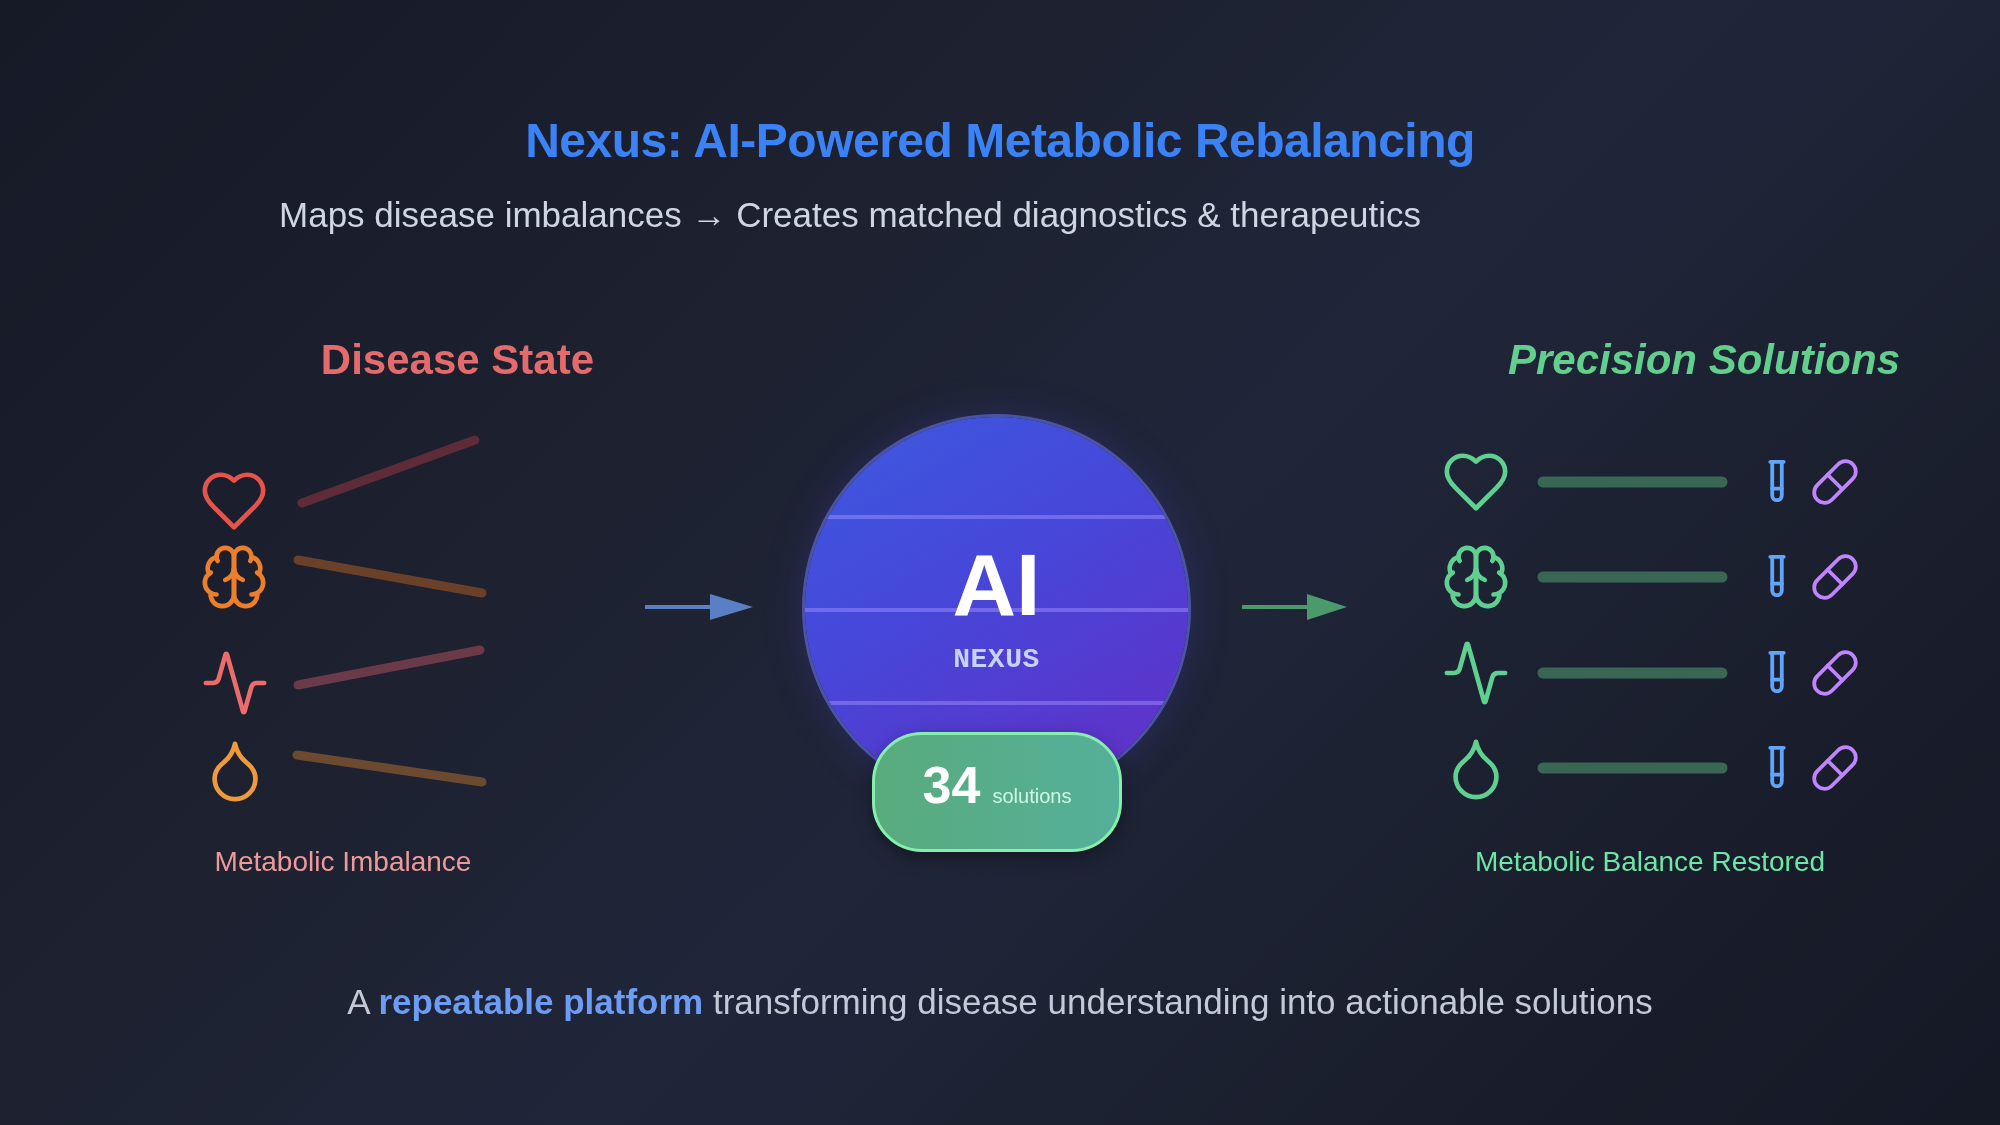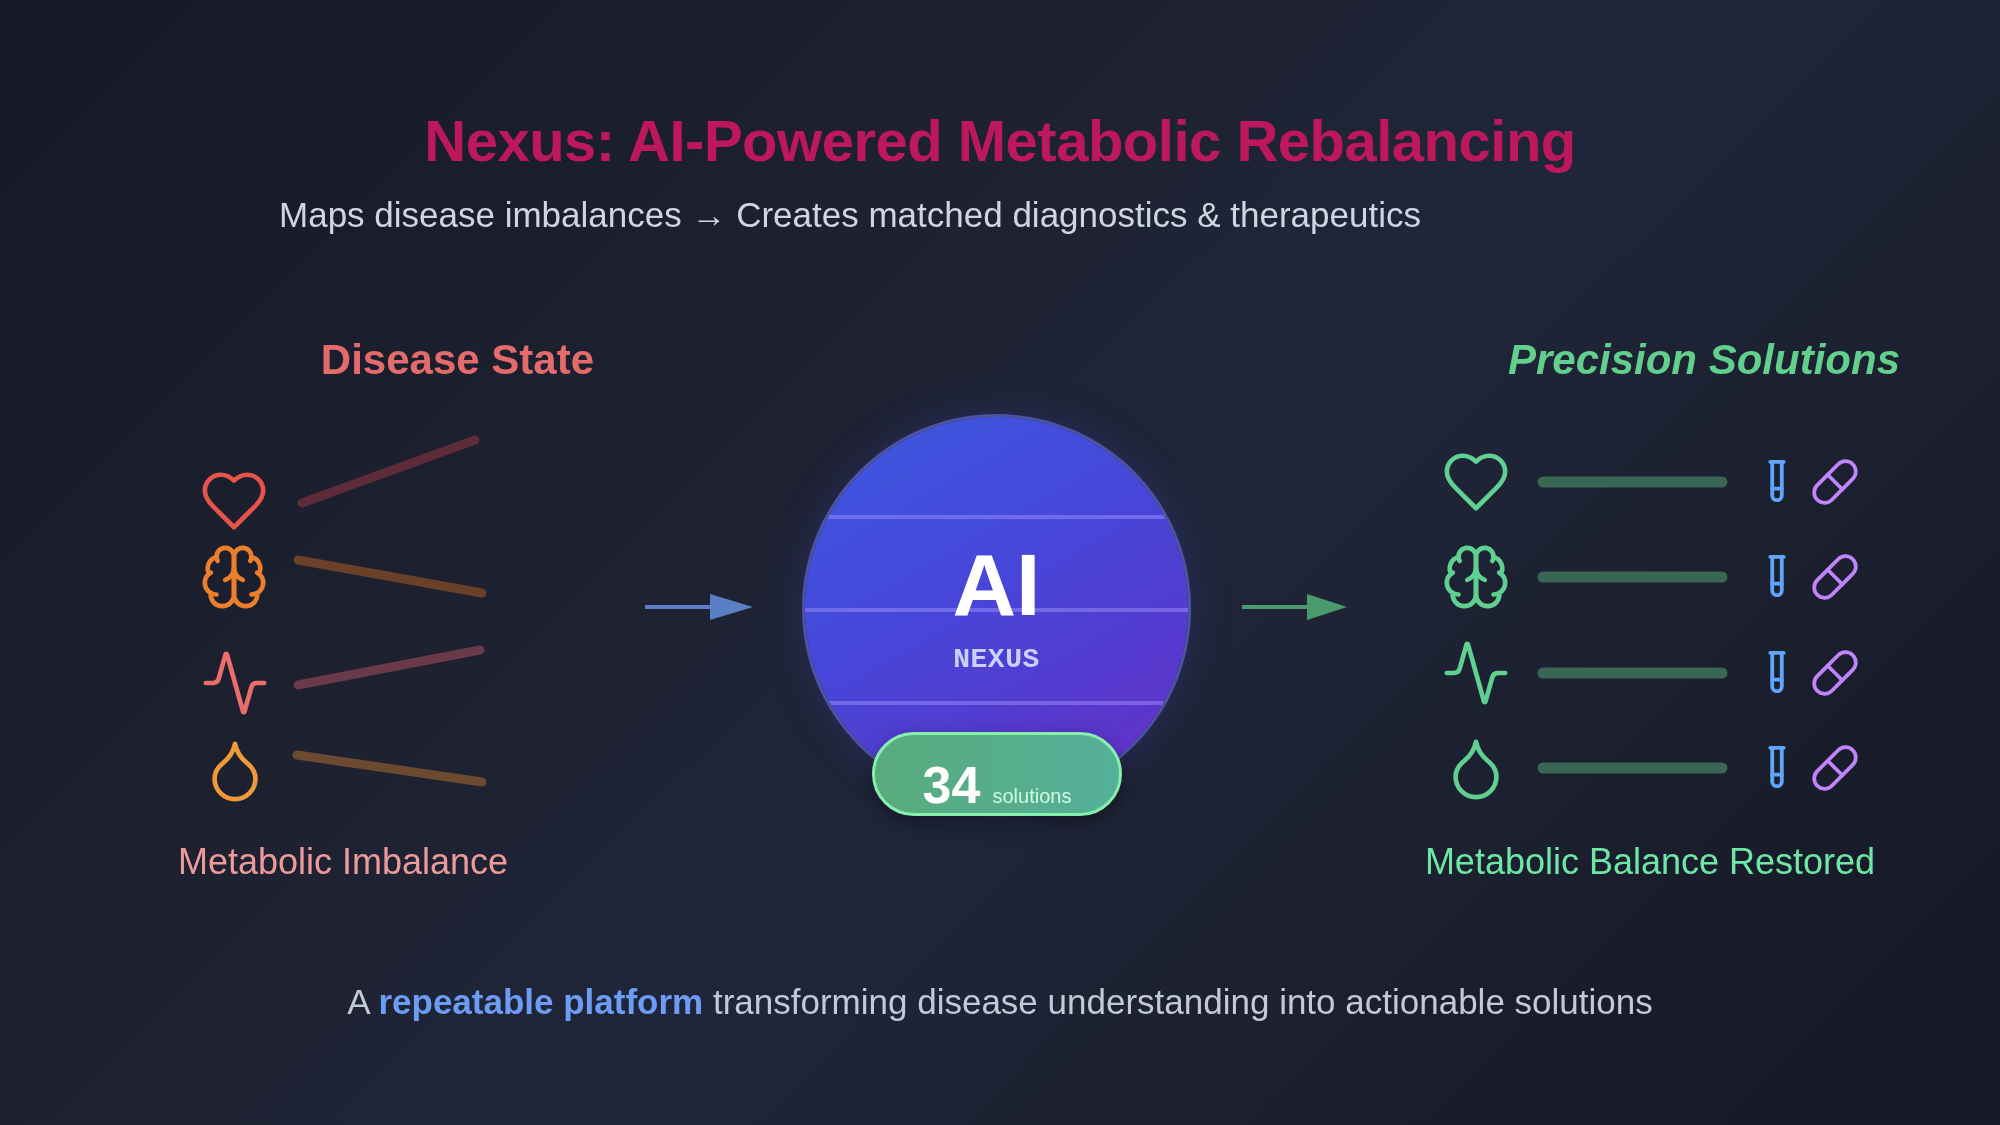--- a/index.html
+++ b/index.html
@@ -5,54 +5,54 @@
   html, body { margin: 0; padding: 0; }
   body {
     width: 2000px; height: 1125px; overflow: hidden; position: relative;
     background: linear-gradient(135deg, #161a27 0%, #1d2130 35%, #20263a 55%, #1a1e2c 80%, #151926 100%);
     font-family: "Liberation Sans", "DejaVu Sans", sans-serif;
     color: #fff;
   }
   .abs { position: absolute; }
   .title {
     left: 0; width: 2000px; top: 98px; text-align: center;
-    font-size: 58px; font-weight: 700; letter-spacing: -0.5px; color: #be185d;
+    font-size: 48px; font-weight: 700; letter-spacing: -0.5px; color: #3b82f6;
     line-height: 86px;
   }
   .subtitle {
     left: 0; width: 1700px; top: 193px; text-align: center;
     font-size: 35px; color: #cfd5e2; line-height: 44px;
   }
   .heading {
     font-size: 42px; font-weight: 700; line-height: 50px; text-align: right; width: 500px;
   }
   .heading.left { left: 94px; top: 335px; color: #e36b6b; }
   .heading.right { left: 1400px; top: 335px; color: #62cf8c; font-style: italic; }
-  .caption { font-size: 36px; line-height: 34px; text-align: center; width: 500px; }
+  .caption { font-size: 28px; line-height: 34px; text-align: center; width: 500px; }
   .caption.left { left: 93px; top: 845px; color: #ee9a9a; }
   .caption.right { left: 1400px; top: 845px; color: #6ee7a6; }
   svg.layer { position: absolute; left: 0; top: 0; width: 2000px; height: 1125px; }
   .icon { position: absolute; }
   .sphere {
     left: 805px; top: 417px; width: 383px; height: 383px; border-radius: 50%;
     background: linear-gradient(150deg, #3c5ae0 0%, #4746d8 45%, #5a36cc 80%, #6a2fc4 100%);
     box-shadow: 0 0 0 3px rgba(110,120,240,0.55), 0 0 40px rgba(80,70,220,0.25);
     overflow: hidden;
   }
   .stripe { position: absolute; left: 0; width: 100%; height: 4px; background: rgba(165,150,255,0.45); }
   .ai-text {
     left: 805px; width: 383px; top: 540px; text-align: center;
     font-size: 88px; font-weight: 700; color: #ffffff; line-height: 90px;
   }
   .nexus-text {
     left: 805px; width: 383px; top: 643px; text-align: center;
     font-size: 28px; font-weight: 700; color: #c7d2fe; line-height: 34px; letter-spacing: 0.5px; font-family: Liberation Mono, monospace;
   }
   .pill-badge {
-    left: 872px; top: 732px; width: 250px; height: 84px; box-sizing: border-box;
+    left: 872px; top: 732px; width: 250px; height: 120px; box-sizing: border-box;
     border-radius: 50px; border: 3px solid #86efac;
     background: linear-gradient(90deg, #58ab7c 0%, #55b09a 100%);
     box-shadow: 0 6px 18px rgba(0,0,0,0.35);
     display: flex; align-items: baseline; justify-content: center; gap: 12px;
     padding-top: 22px;
   }
   .pill-badge .num { font-size: 52px; font-weight: 700; color: #ffffff; line-height: 56px; }
   .pill-badge .unit { font-size: 20px; color: #d1fae5; line-height: 24px; }
   .tagline {
     left: 0; width: 2000px; top: 980px; text-align: center;

